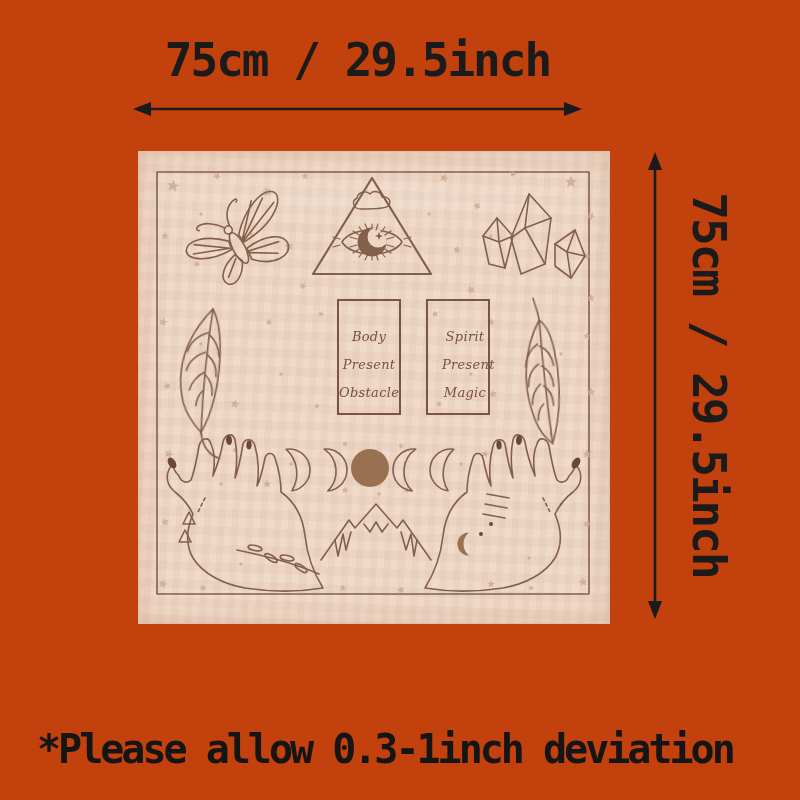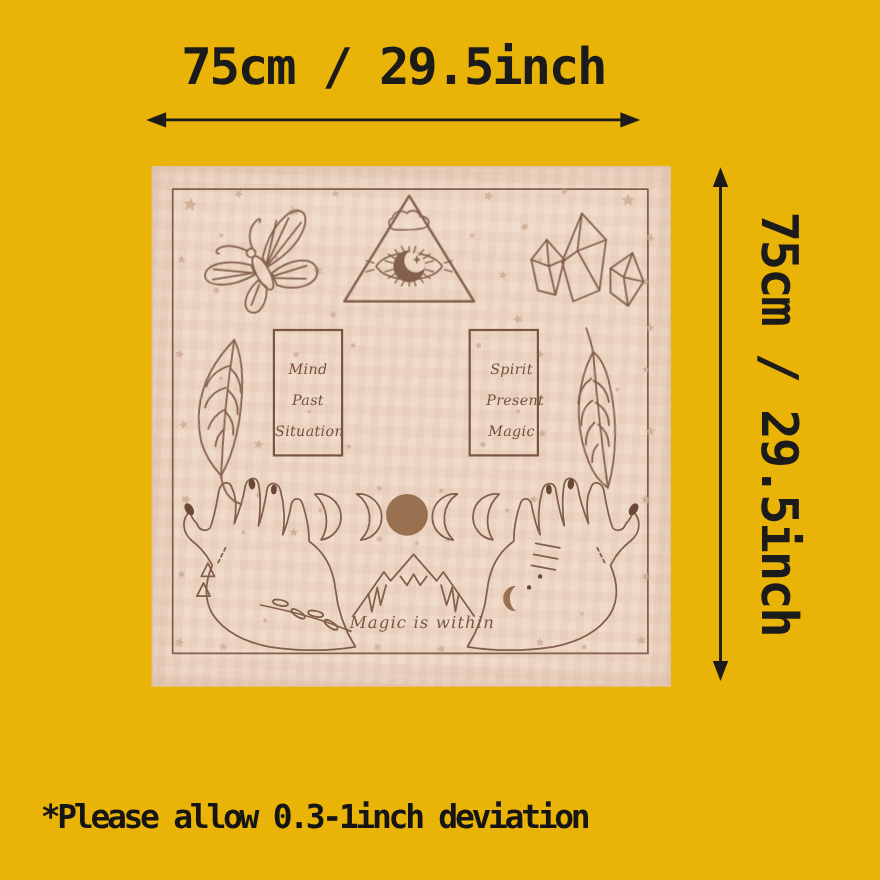--- a/index.html
+++ b/index.html
@@ -1,17 +1,17 @@
 <!DOCTYPE html>
 <html><head>
 <meta charset="utf-8">
 <style>
   html,body{margin:0;padding:0;}
   body{background:#fcf9f1;}
-  .stage{position:relative;width:800px;height:800px;background:#eab308;overflow:hidden;
+  .stage{position:relative;width:800px;height:800px;background:#c2410c;overflow:hidden;
          font-family:"DejaVu Sans Mono", monospace;}
   .dim-label{position:absolute;color:#1b1b1b;font-weight:700;font-size:46px;
              letter-spacing:-2px;white-space:nowrap;}
   .top-label{left:131px;top:33px;width:453px;text-align:center;}
   .right-label{left:709px;top:385px;transform:translate(-50%,-50%) rotate(90deg);}
   .h-arrow{position:absolute;left:131px;top:97px;}
   .v-arrow{position:absolute;left:643px;top:150px;}
   .arrow-line{stroke:#1b1b1b;stroke-width:2.6;}
   .arrow-head{fill:#1b1b1b;}
   .cloth{position:absolute;left:138px;top:151px;width:470px;height:471px;
@@ -28,21 +28,21 @@
   .cards{position:absolute;left:0;top:0;width:470px;height:471px;pointer-events:none;}
   .card{position:absolute;top:147px;width:64px;height:116px;box-sizing:border-box;
         border:2px solid #7a5541;padding-top:22px;text-align:center;
         font-family:"DejaVu Serif", serif;font-style:italic;font-size:13px;
         line-height:28px;color:#76523e;letter-spacing:0.3px;}
   .card1{left:109px;} .card2{left:198px;} .card3{left:287px;padding-left:14px;}
   .caption{position:absolute;left:160px;top:405px;width:170px;text-align:center;
            font-family:"DejaVu Serif", serif;font-style:italic;font-size:15px;
            color:#7a5843;letter-spacing:1px;}
   .footnote{position:absolute;left:37px;top:726px;color:#151515;font-weight:700;
-            font-size:30px;letter-spacing:-3px;white-space:nowrap;}
+            font-size:40px;letter-spacing:-3px;white-space:nowrap;}
 </style>
 </head>
 <body>
 
 <div class="stage">
 
   <div class="dim-label top-label">75cm / 29.5inch</div>
 
   <svg class="h-arrow" width="453" height="24" viewBox="0 0 453 24">
     <line class="arrow-line" x1="16" y1="12" x2="437" y2="12"></line>
@@ -233,29 +233,28 @@
         <use href="#cr2" transform="translate(140,398) scale(0.55)" fill="#997050" stroke="none"></use>
         <g class="ln">
           <path d="M100,352 L122,348 M102,362 L124,358 M104,372 L126,368"></path>
         </g>
         <circle class="nail" cx="118" cy="378" r="2"></circle>
         <circle class="nail" cx="128" cy="388" r="2"></circle>
       </g>
     </svg>
 
     <div class="cards">
-      <div class="card card1">
-        <div>Mind</div>
-        <div>Past</div>
-        <div>Situation</div>
+      <div class="card card2">
+        <div>Body</div>
+        <div>Present</div>
+        <div>Obstacle</div>
       </div>
       <div class="card card3">
         <div>Spirit</div>
         <div>Present</div>
         <div>Magic</div>
       </div>
     </div>
 
-    <div class="caption">Magic is within</div>
   </div>
 
   <div class="footnote">*Please allow 0.3-1inch deviation</div>
 </div>
 
 </body></html>

